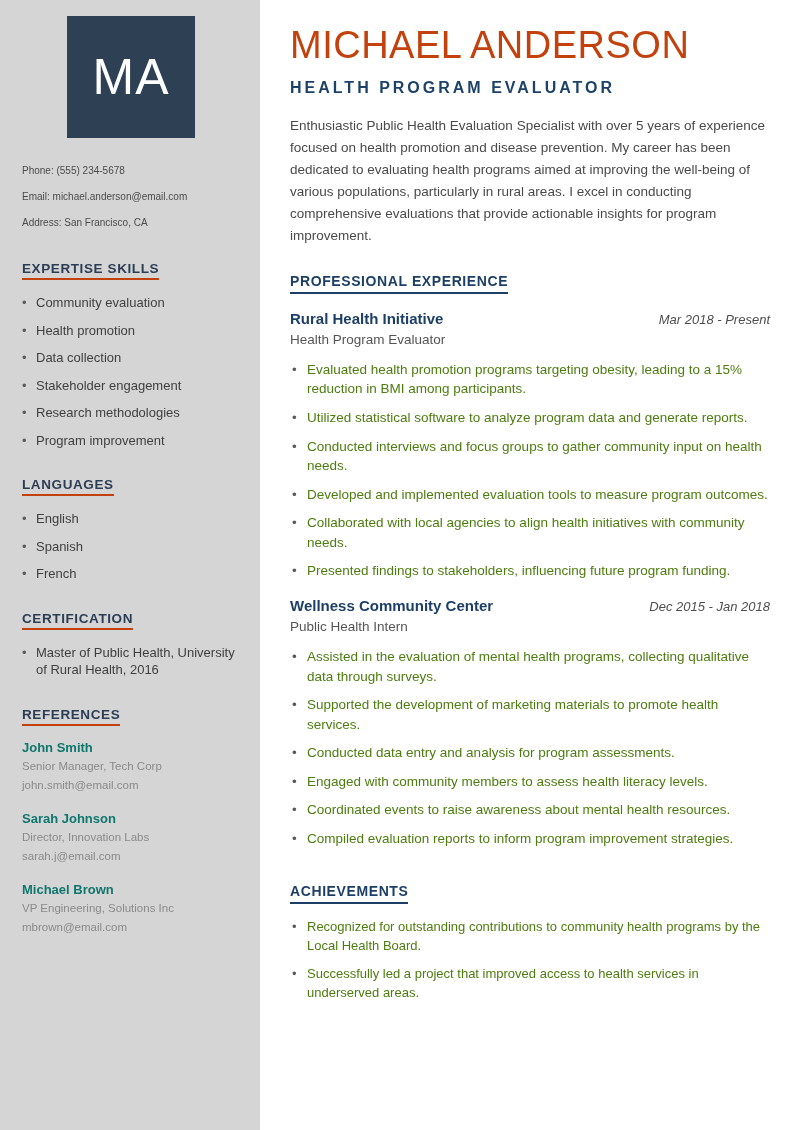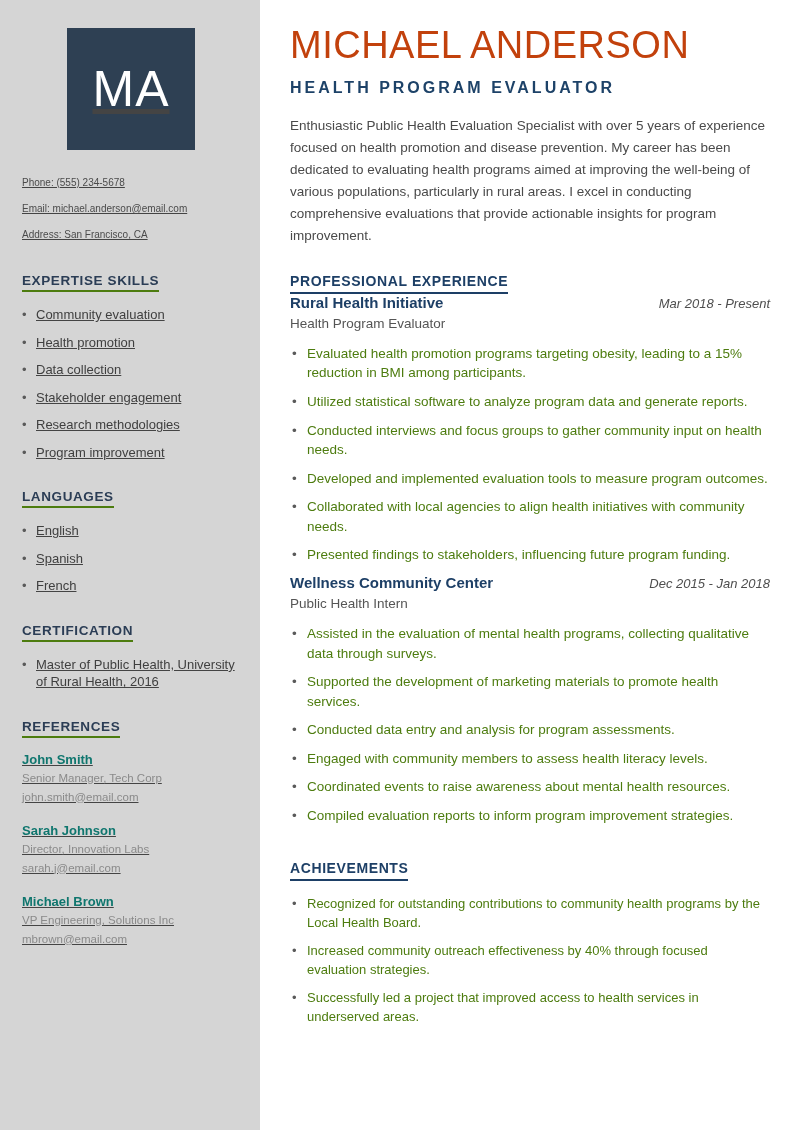--- a/index.html
+++ b/index.html
@@ -8,38 +8,37 @@
     width: 800px; height: 1130px;
     font-family: "Liberation Sans", "DejaVu Sans", sans-serif;
     color: #444;
   }
   .page { display: flex; width: 800px; height: 1130px; background: #ffffff; }
 
   
   .sidebar {
     width: 260px; min-width: 260px; height: 100%;
     background: #d5d5d5;
-    padding: 28px 20px 20px 22px;
-    text-decoration: underline;
+    padding: 16px 20px 20px 22px;
   }
   .monogram {
     width: 128px; height: 122px;
     background: #2e4053;
     margin: 0 auto 26px auto;
     display: flex; align-items: center; justify-content: center;
     color: #ffffff; font-size: 50px; font-weight: 400; letter-spacing: 1px;
   }
   .contact { margin-bottom: 30px; }
   .contact-line { font-size: 10px; color: #4b4b4b; margin-bottom: 13px; line-height: 1.3; }
 
   .side-heading {
     display: inline-block;
     font-size: 13.5px; font-weight: bold; color: #2b3d55;
     letter-spacing: 0.6px;
-    border-bottom: 2px solid #4d7c0f;
+    border-bottom: 2px solid #c2410c;
     padding-bottom: 2px;
     margin: 0 0 14px 0;
   }
   .side-section { margin-bottom: 26px; }
   .side-list { list-style: none; }
   .side-list li {
     position: relative;
     padding-left: 14px;
     font-size: 13px; color: #3f3f3f;
     margin-bottom: 10px; line-height: 1.35;
@@ -67,21 +66,21 @@
     font-size: 13.5px; color: #4a4a4a; line-height: 1.63;
   }
   .main-heading {
     display: inline-block;
     font-size: 14px; font-weight: bold; color: #1d3f66;
     letter-spacing: 0.6px;
     border-bottom: 2px solid #1d3f66;
     padding-bottom: 3px;
     margin-top: 26px;
   }
-  .job { margin-top: 0; }
+  .job { margin-top: 16px; }
   .job-header { display: flex; justify-content: space-between; align-items: baseline; }
   .company { font-size: 15px; font-weight: bold; color: #1d3f66; }
   .dates { font-size: 13px; font-style: italic; color: #4e4e4e; }
   .role { margin-top: 5px; font-size: 13.5px; color: #555; }
   .bullets { list-style: none; margin-top: 13px; }
   .bullets li {
     position: relative;
     padding-left: 17px;
     font-size: 13.5px; color: #4d7c0f;
     line-height: 1.45;
@@ -201,18 +200,17 @@
         <li>Conducted data entry and analysis for program assessments.</li>
         <li>Engaged with community members to assess health literacy levels.</li>
         <li>Coordinated events to raise awareness about mental health resources.</li>
         <li>Compiled evaluation reports to inform program improvement strategies.</li>
       </ul>
     </section>
 
     <div class="main-heading">ACHIEVEMENTS</div>
     <ul class="bullets achievements-list">
       <li>Recognized for outstanding contributions to community health programs by the Local Health Board.</li>
-      <li>Increased community outreach effectiveness by 40% through focused evaluation strategies.</li>
       <li>Successfully led a project that improved access to health services in underserved areas.</li>
     </ul>
 
   </main>
 </div>
 
 </body></html>

